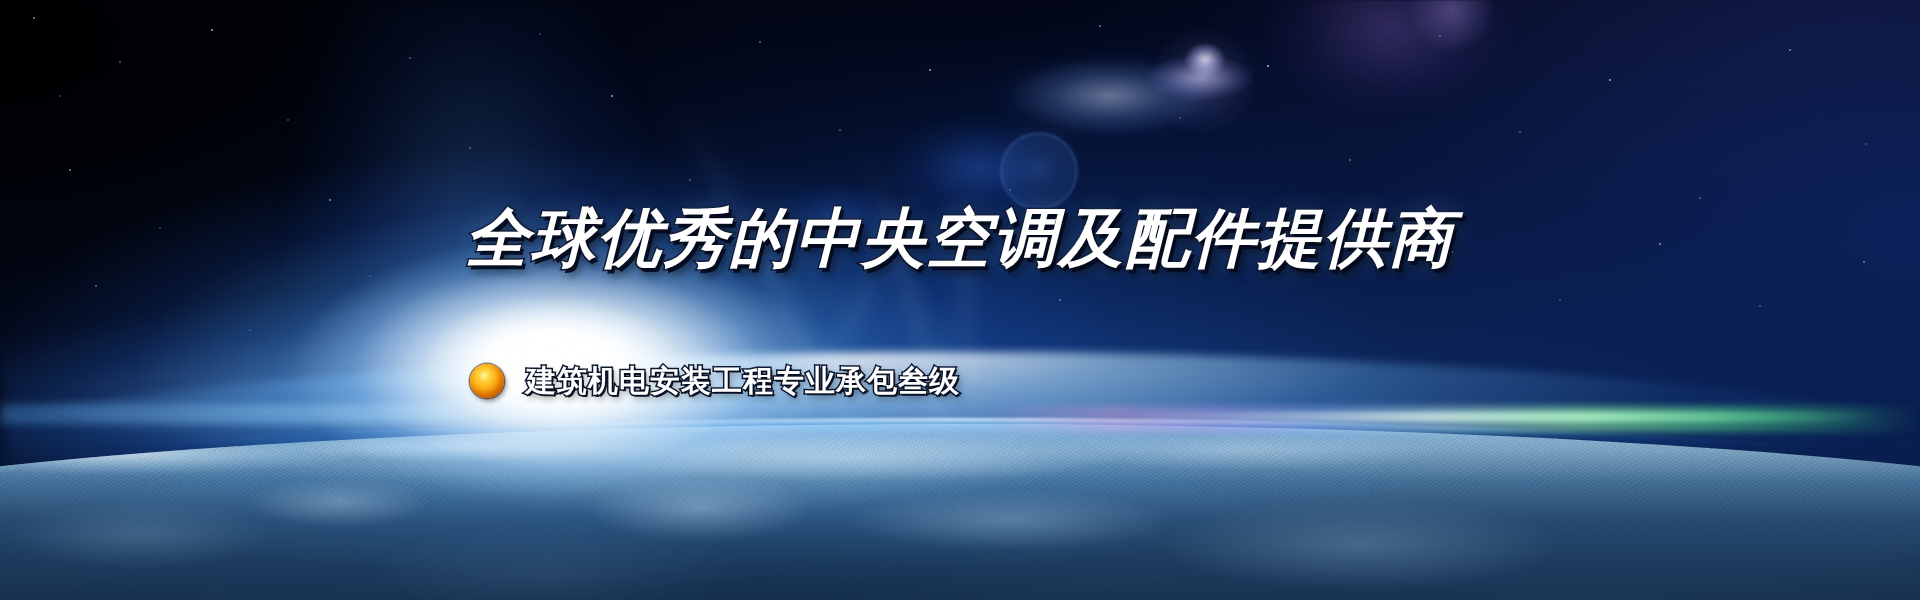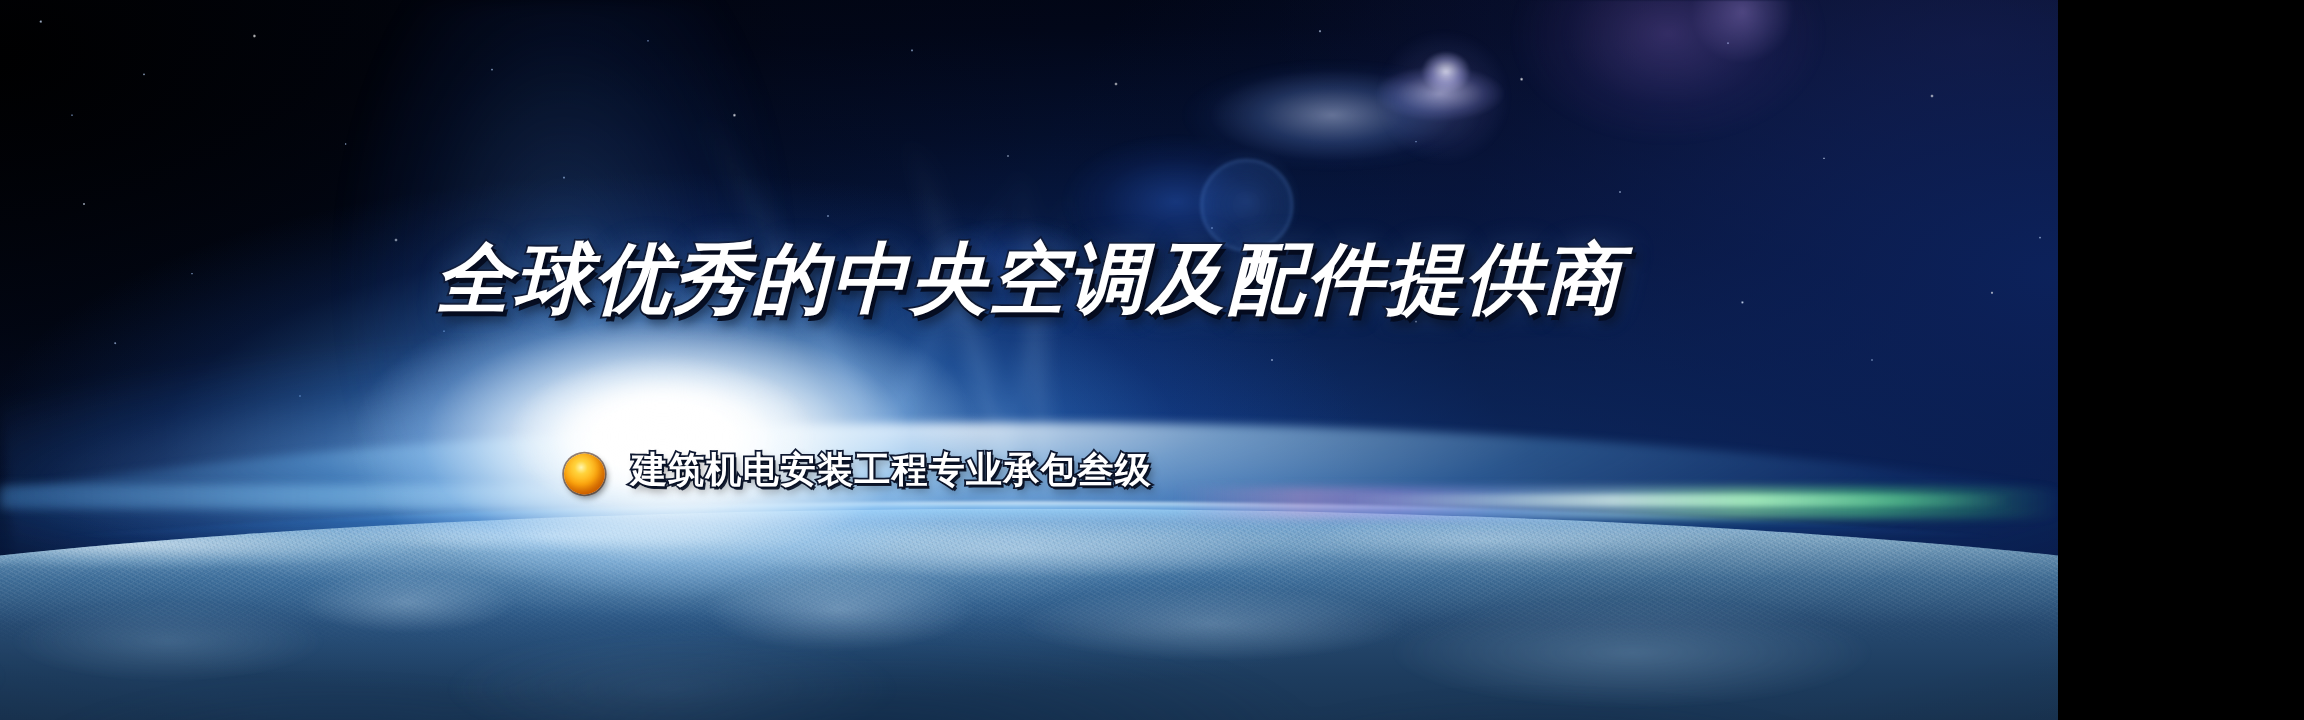--- a/index.html
+++ b/index.html
@@ -1,24 +1,24 @@
 <!DOCTYPE html>
 <html lang="zh"><head>
 <meta charset="utf-8">
 <title>Banner</title>
 <style>
   html,body{margin:0;padding:0;background:#000;}
   *{box-sizing:border-box;}
 
   .banner{
     position:relative;
-    width:1715px;
+    width:1920px;
     height:600px;
     overflow:hidden;
-    font-family:Liberation Mono, monospace;
+    font-family:Liberation Sans, sans-serif;
     background:#01030a;
     user-select:none;
   }
 
   
   .layer{position:absolute;inset:0;pointer-events:none;}
 
   .space-base{
     background:
       radial-gradient(120% 90% at 62% 72%, #1b4f9c 0%, #123a7e 14%, #0c2a63 28%, #071a45 44%, #040f2c 60%, #020719 76%, #01030b 100%),
@@ -296,21 +296,21 @@
     paint-order:stroke fill;
     text-shadow:
       3px 4px 0 rgba(4,10,28,.92),
       5px 7px 10px rgba(0,0,0,.55),
       0 0 24px rgba(130,190,255,.30);
   }
 
   .bullets{
     position:absolute;
     left:470px;
-    top:378px;
+    top:364px;
     display:flex;
     flex-direction:column;
     gap:10px;
     justify-content:center;
   }
   .bullet-row{
     display:flex;
     align-items:center;
     gap:22px;
   }

